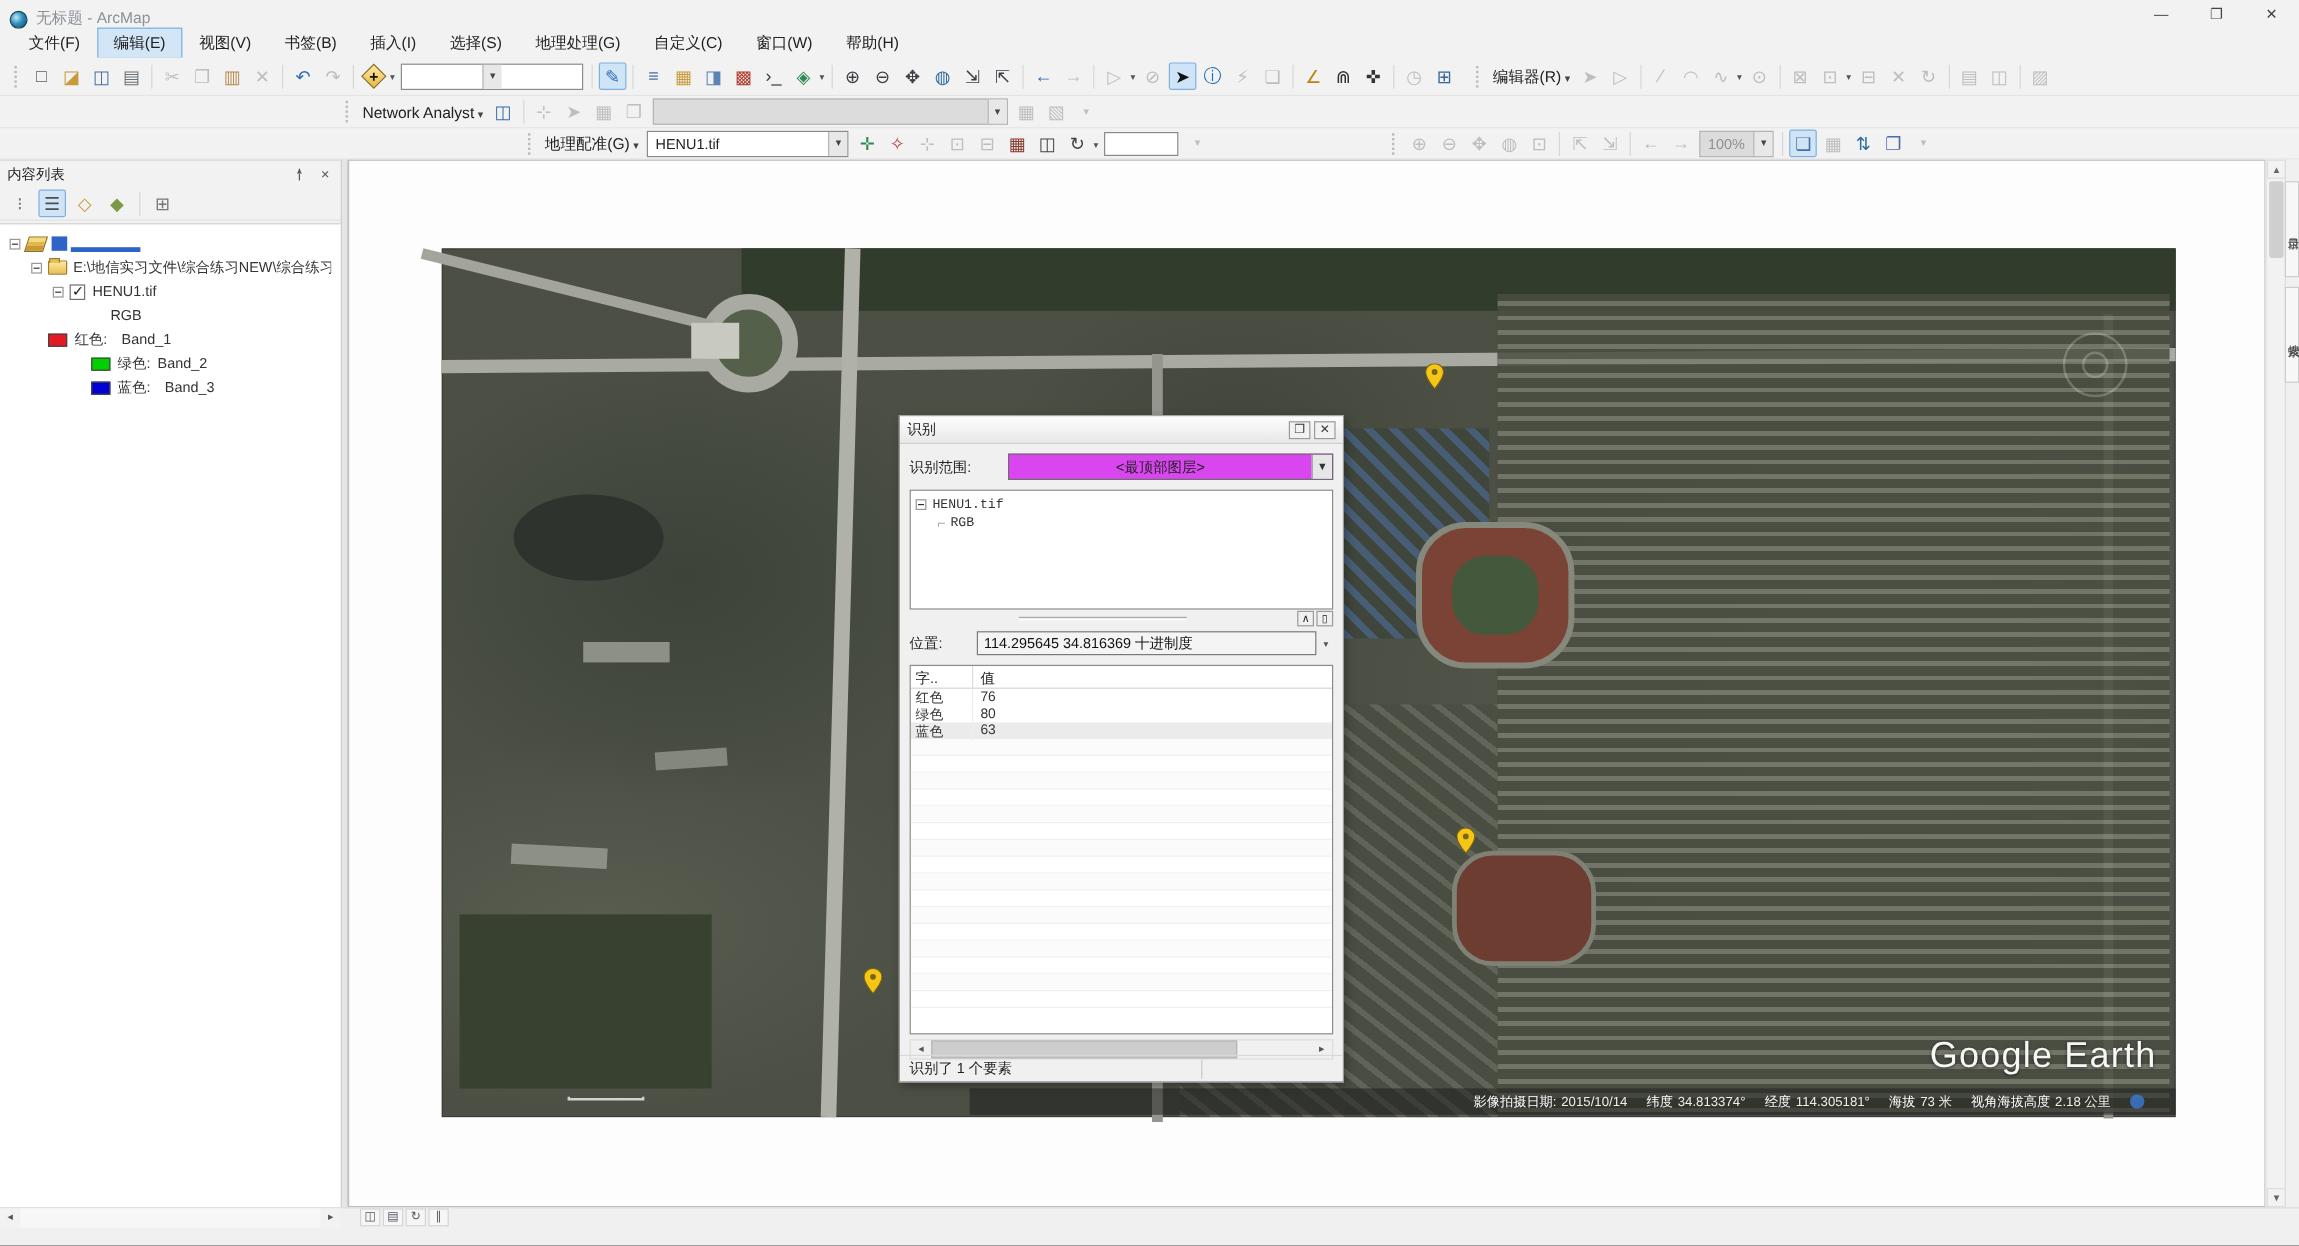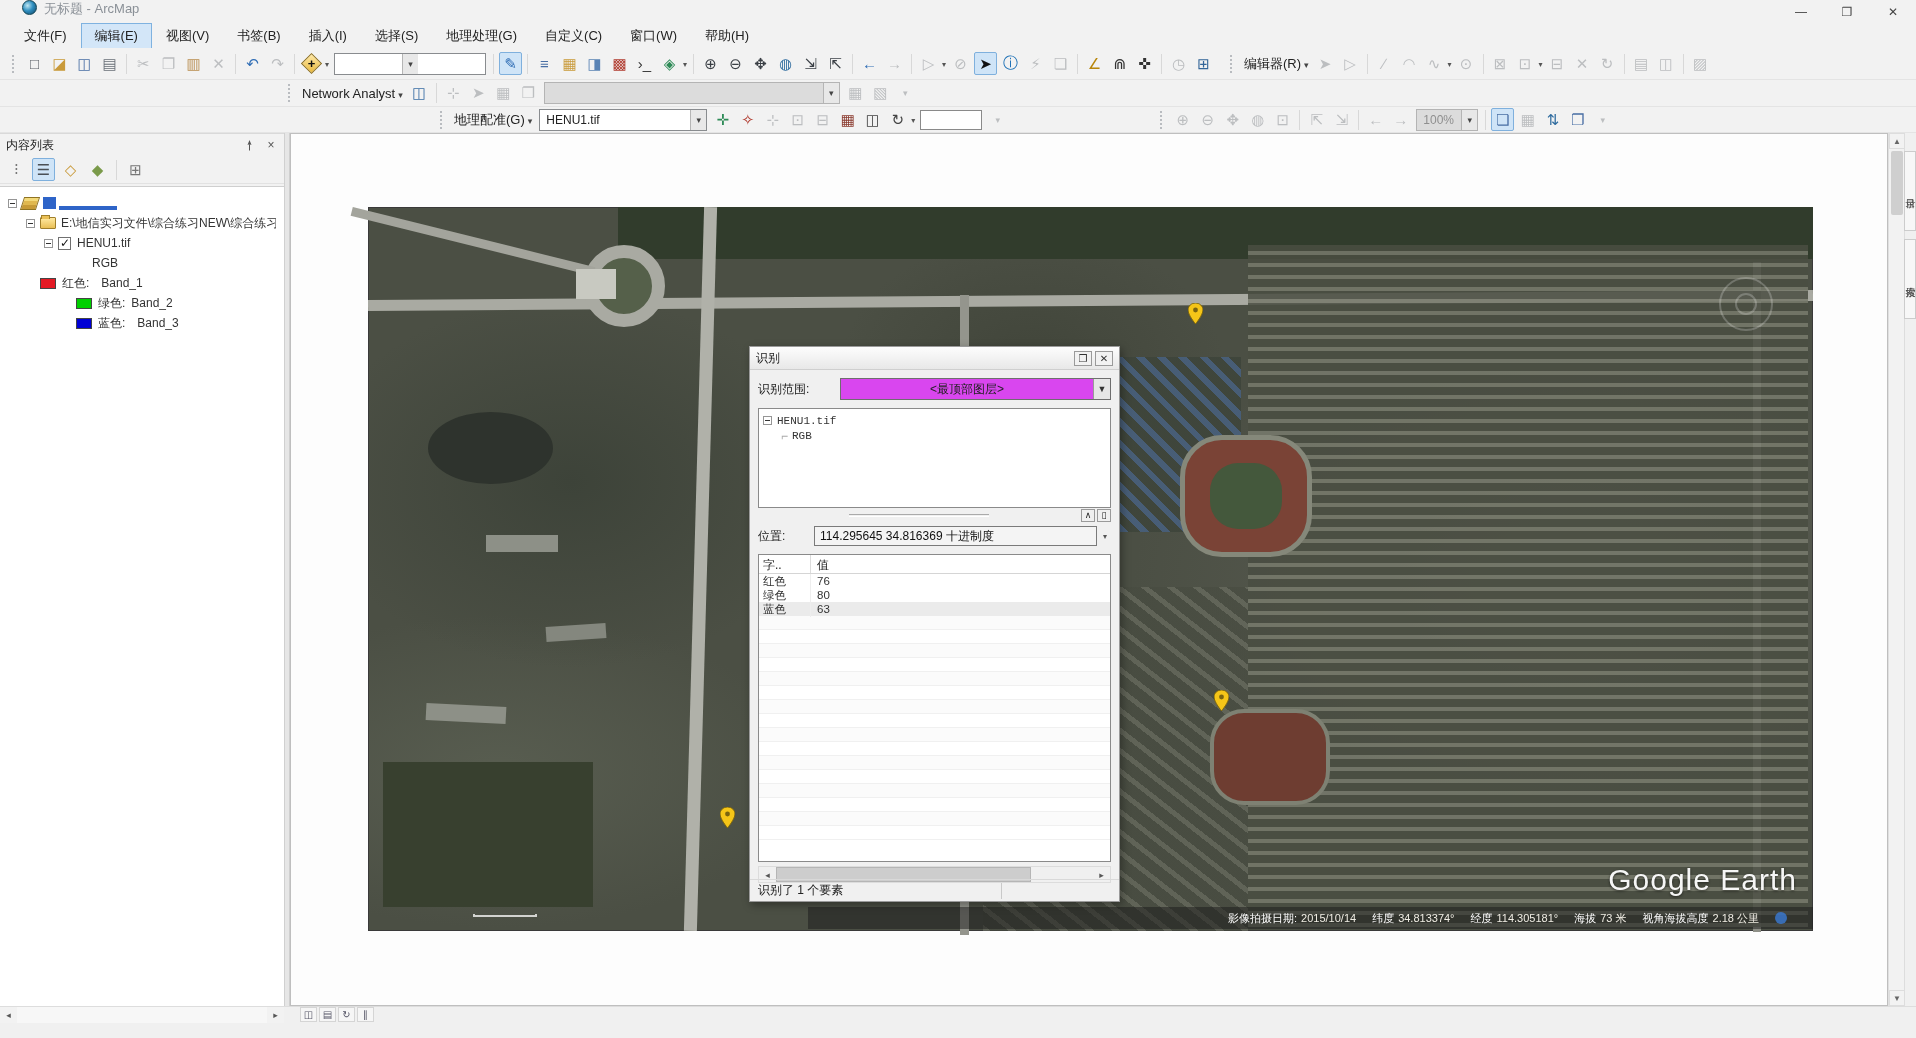--- a/index.html
+++ b/index.html
@@ -4,21 +4,21 @@
 <style>
   * { margin:0; padding:0; box-sizing:border-box; }
   html,body { background:#888; }
   #app {
     position:relative; width:1916px; height:1038px; overflow:hidden;
     background:#f0f0f0; font-family:"Liberation Sans","DejaVu Sans",sans-serif;
     font-size:12px; color:#333;
   }
   
   .titlebar { position:absolute; left:0; top:0; width:100%; height:24px;
-    background:#f2f2f2; display:flex; align-items:flex-start; padding-left:22px; }
+    background:#f2f2f2; display:flex; align-items:flex-end; padding-left:8px; }
   .applogo { width:15px; height:15px; border-radius:50%;
     background:radial-gradient(circle at 35% 35%, #bfe6f2 0%, #2f8fc0 45%, #1b5f86 80%);
     border:1px solid #145; margin-right:7px; }
   .apptitle { color:#8a9097; font-size:13px; }
   .wincontrols { margin-left:auto; display:flex; height:24px; }
   .winbtn { width:46px; height:24px; display:flex; align-items:center; justify-content:center;
     color:#444; font-size:12px; }
   
   .menubar { position:absolute; left:0; top:24px; width:100%; height:24px;
     background:#f2f2f2; display:flex; align-items:center; padding-left:10px; }

